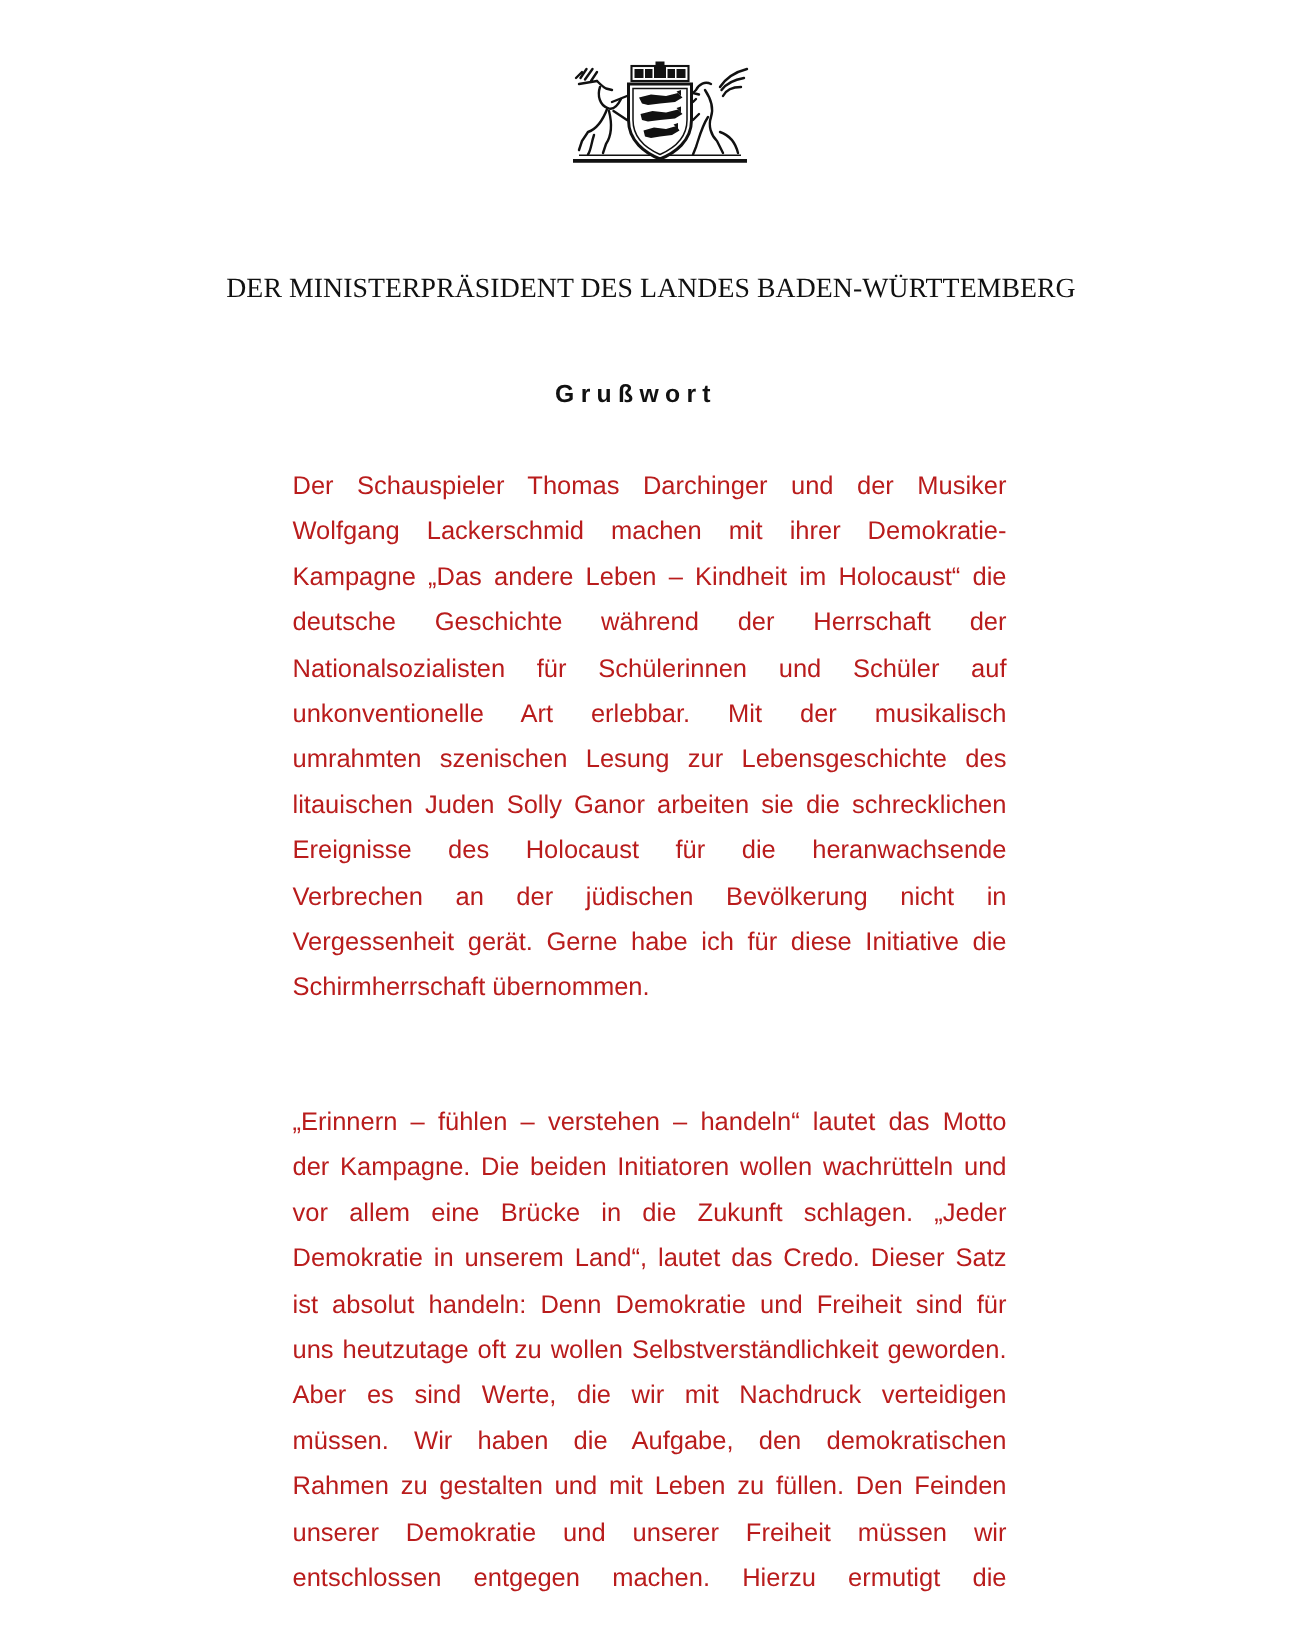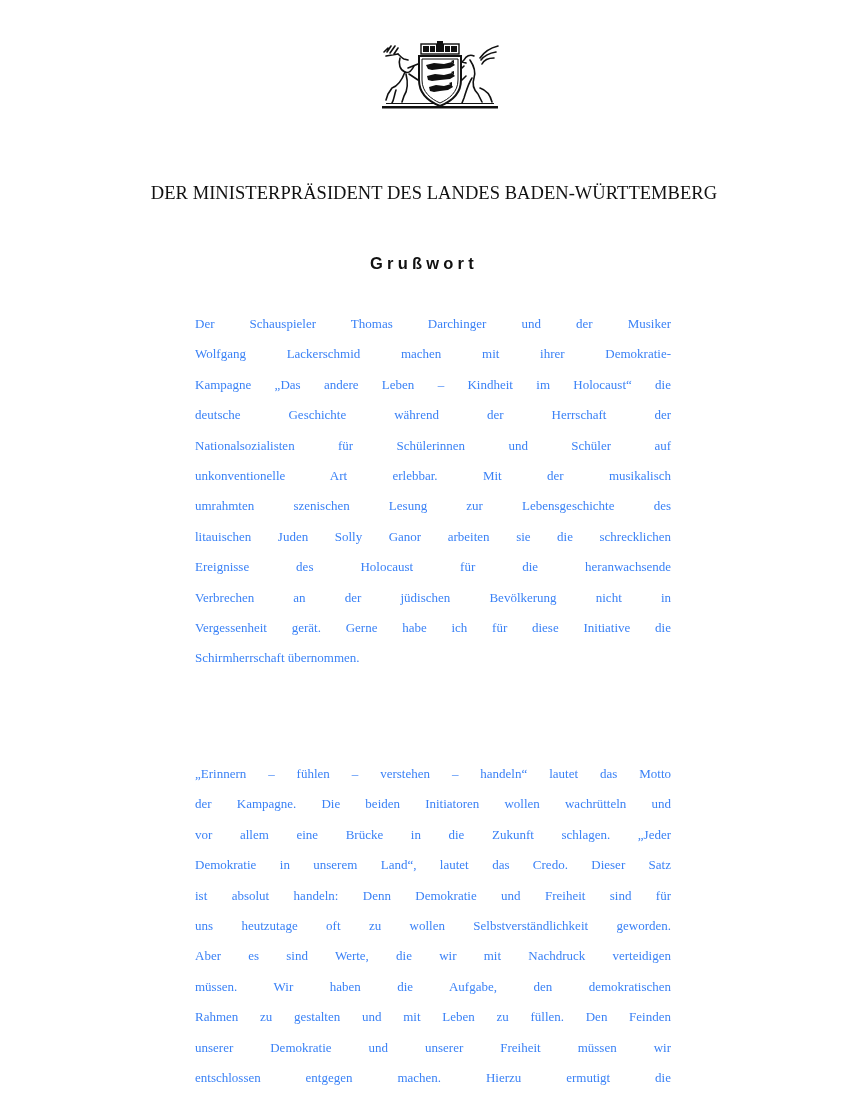--- a/index.html
+++ b/index.html
@@ -11,27 +11,27 @@
 
   .org { position: absolute; left: 0; top: 150px; width: 868px; text-align: center;
          font-family: "Liberation Serif", "DejaVu Serif", serif; font-size: 18.5px; letter-spacing: 0.05px;
          color: #111; white-space: nowrap; margin-top: 33px; }
 
   .title { position: absolute; left: 0; top: 254px; width: 848px; text-align: center;
            font-family: "Liberation Sans", "DejaVu Sans", sans-serif; font-weight: bold; font-size: 16.5px;
            letter-spacing: 4.2px; color: #111; }
 
   .body-text { position: absolute; left: 195px; width: 476px;
-               font-family: Liberation Serif, serif; font-size: 13px; color: #3b82f6; }
+               font-family: Liberation Sans, sans-serif; font-size: 17px; color: #b91c1c; }
   .line { height: 30.4px; line-height: 30.4px; white-space: nowrap; overflow: visible; }
   .line.j { text-align: justify; text-align-last: justify; }
   .line.l { text-align: left; text-align-last: left; }
 
   #para1 { top: 309px; }
-  #para2 { top: 759px; }
+  #para2 { top: 733px; }
 </style>
 </head>
 <body>
 
 <div class="page">
 
   <div class="crest">
     <svg viewBox="0 0 124 72" xmlns="http://www.w3.org/2000/svg">
 
       <rect x="4" y="66" width="116" height="2.5" fill="#111"></rect>

